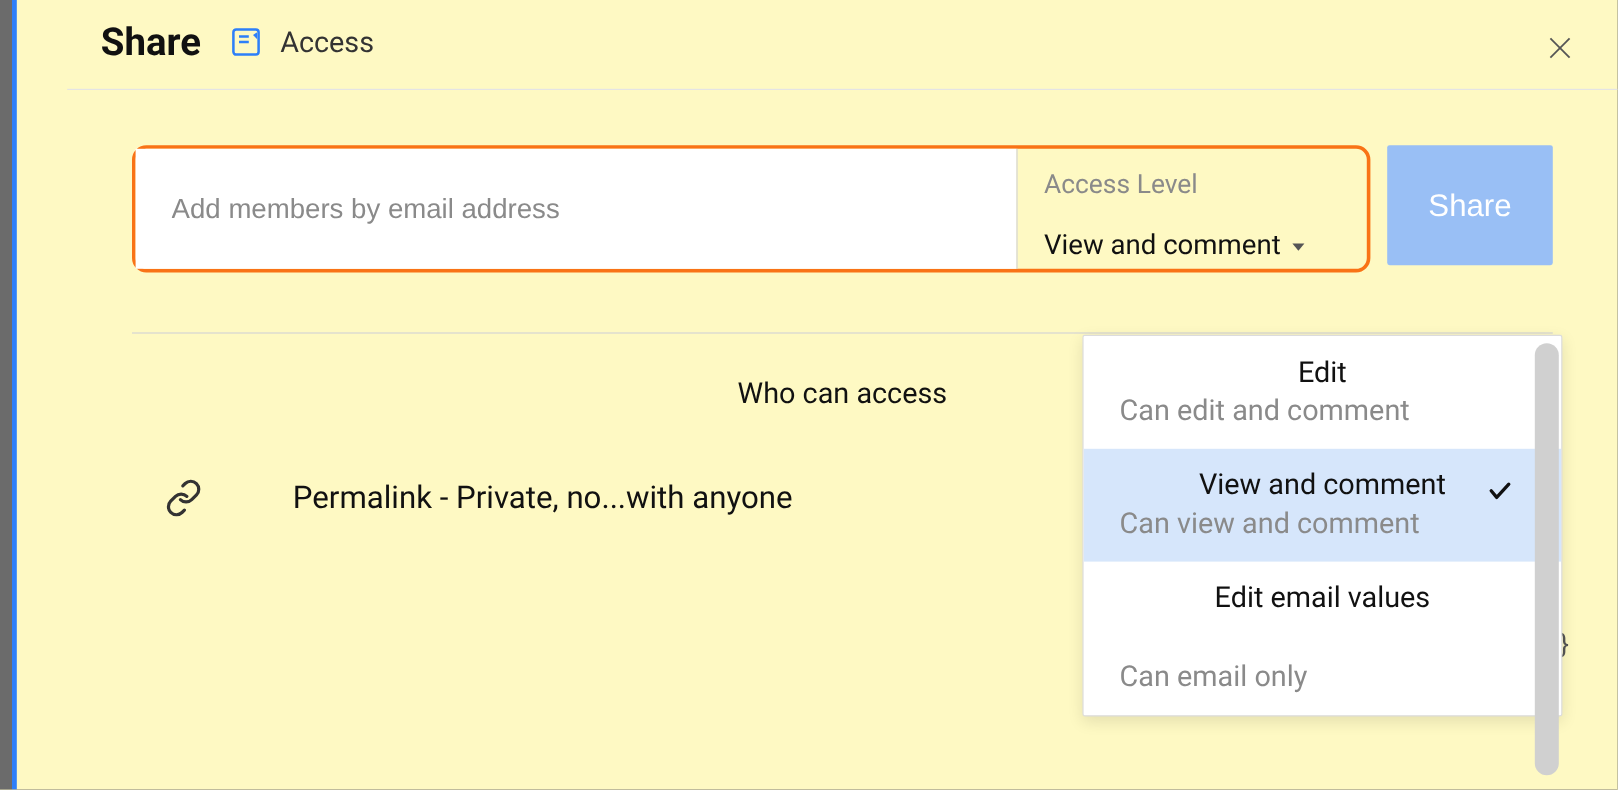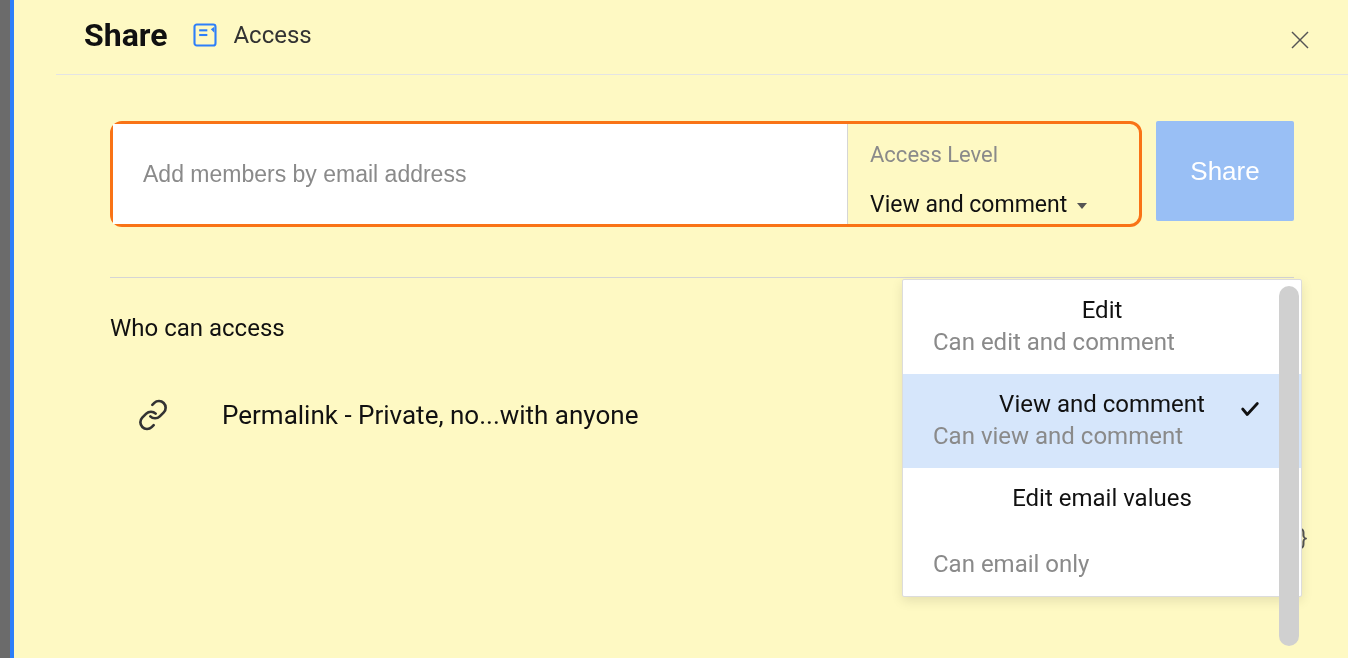--- a/index.html
+++ b/index.html
@@ -137,25 +137,26 @@
     .divider {
       border: none;
       border-top: 1px solid #d5d5d5;
       margin-bottom: 36px;
     }
     .section-title {
       font-size: 24px;
       color: #111;
       font-weight: 400;
       margin-bottom: 56px;
+      text-align: center;
     }
     .permalink-row {
       display: flex;
       align-items: center;
-      gap: 52px;
+      gap: 74px;
       padding-left: 26px;
     }
     .link-icon {
       width: 34px;
       height: 34px;
       display: flex;
       align-items: center;
       justify-content: center;
       color: #333;
     }

